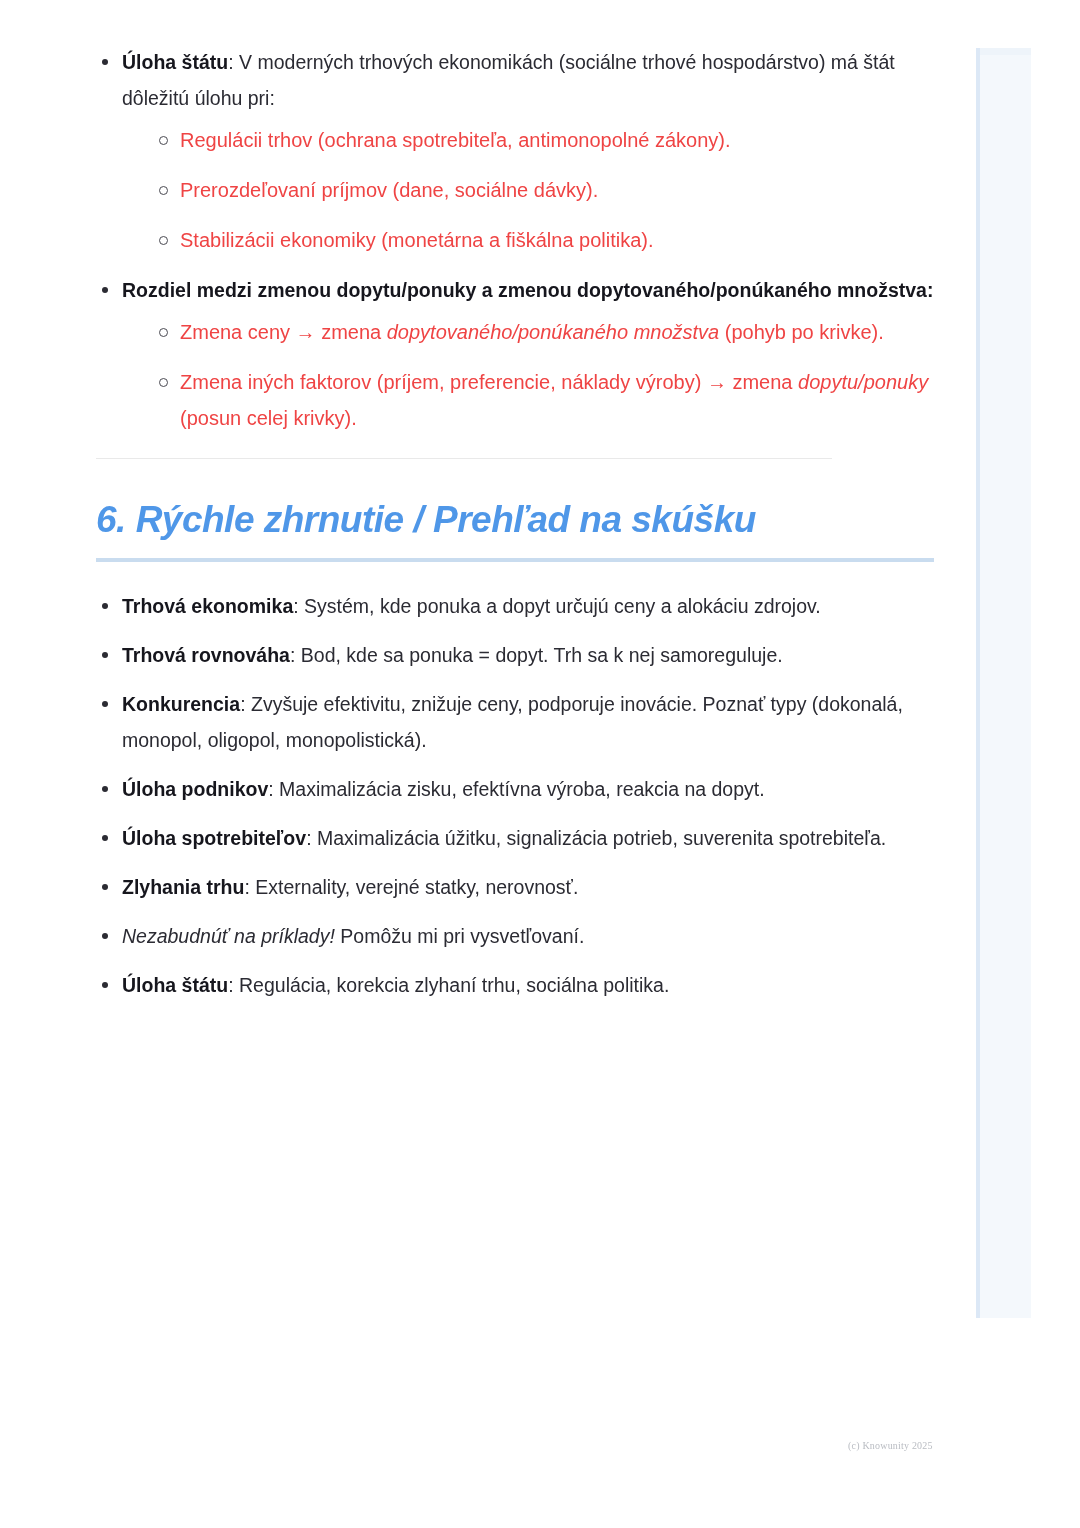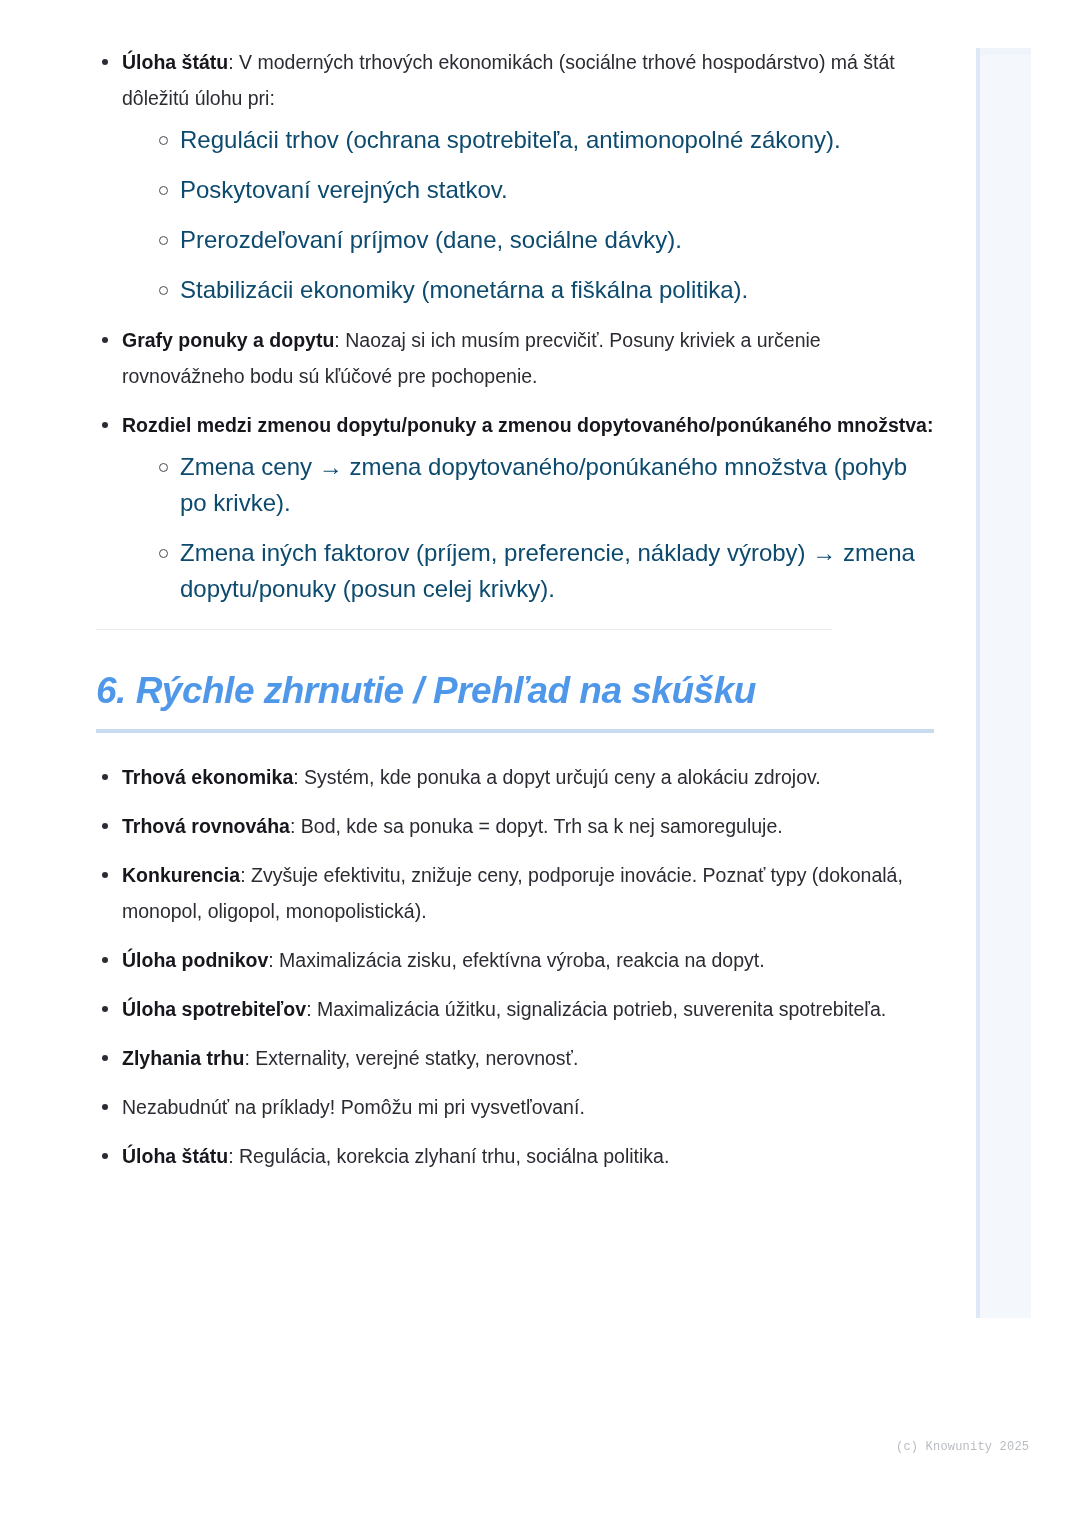--- a/index.html
+++ b/index.html
@@ -75,41 +75,41 @@
     top: 15px;
     width: 6px;
     height: 6px;
     border-radius: 50%;
     background: #2b2b33;
   }
 
   li.b2 {
     position: relative;
     padding-left: 27px;
-    font-size: 24px;
+    font-size: 20px;
     line-height: 36px;
-    color: #0c4a6e;
+    color: #ef4444;
     margin-bottom: 14px;
   }
   li.b2::before {
     content: "";
     position: absolute;
     left: 6px;
     top: 14px;
     width: 7px;
     height: 7px;
     border-radius: 50%;
     border: 1.4px solid #4a4a52;
     background: transparent;
   }
 
   li.b1.tight { margin-bottom: 4px; }
 
   b, .lbl { font-weight: bold; color: #16161d; }
-  i, .ital { }
+  i, .ital { font-style: italic; }
 
   .divider-top {
     margin: 22px 0 0 0;
     height: 1px;
     width: 736px;
     background: #e9e9e9;
   }
 
   .section-head {
     margin: 40px 0 0 0;
@@ -123,53 +123,49 @@
 
   .divider-head {
     margin: 16px 0 26px 0;
     height: 4px;
     width: 838px;
     background: #c9dcef;
   }
 
   .footer {
     position: absolute;
-    left: 896px;
+    left: 848px;
     top: 1440px;
-    font-size: 12px;
+    font-size: 10px;
     color: #b9bcc2;
-    font-family: Liberation Mono, monospace;
+    font-family: Liberation Serif, serif;
     letter-spacing: 0.2px;
   }
 </style>
 </head>
 <body>
 
 <div class="page">
 
   <div class="edge-strip"></div>
   <div class="edge-strip-cap"></div>
 
   <div class="content">
 
     <ul class="lvl1">
 
       <li class="b1 tight">
         <span class="lbl">Úloha štátu</span><span>: </span><span>V moderných trhových ekonomikách (sociálne trhové hospodárstvo) má štát dôležitú úlohu pri:</span>
         <ul class="lvl2">
           <li class="b2"><span>Regulácii trhov (ochrana spotrebiteľa, antimonopolné zákony).</span></li>
-          <li class="b2"><span>Poskytovaní verejných statkov.</span></li>
           <li class="b2"><span>Prerozdeľovaní príjmov (dane, sociálne dávky).</span></li>
           <li class="b2"><span>Stabilizácii ekonomiky (monetárna a fiškálna politika).</span></li>
         </ul>
       </li>
 
-      <li class="b1">
-        <span class="lbl">Grafy ponuky a dopytu</span><span>: </span><span>Naozaj si ich musím precvičiť. Posuny kriviek a určenie rovnovážneho bodu sú kľúčové pre pochopenie.</span>
-      </li>
 
       <li class="b1 tight">
         <span class="lbl">Rozdiel medzi zmenou dopytu/ponuky a zmenou dopytovaného/ponúkaného množstva</span><span class="lbl">:</span>
         <ul class="lvl2">
           <li class="b2">
             <span>Zmena ceny → zmena </span><span class="ital">dopytovaného/ponúkaného množstva</span><span> (pohyb po krivke).</span>
           </li>
           <li class="b2">
             <span>Zmena iných faktorov (príjem, preferencie, náklady výroby) → zmena </span><span class="ital">dopytu/ponuky</span><span> (posun celej krivky).</span>
           </li>

